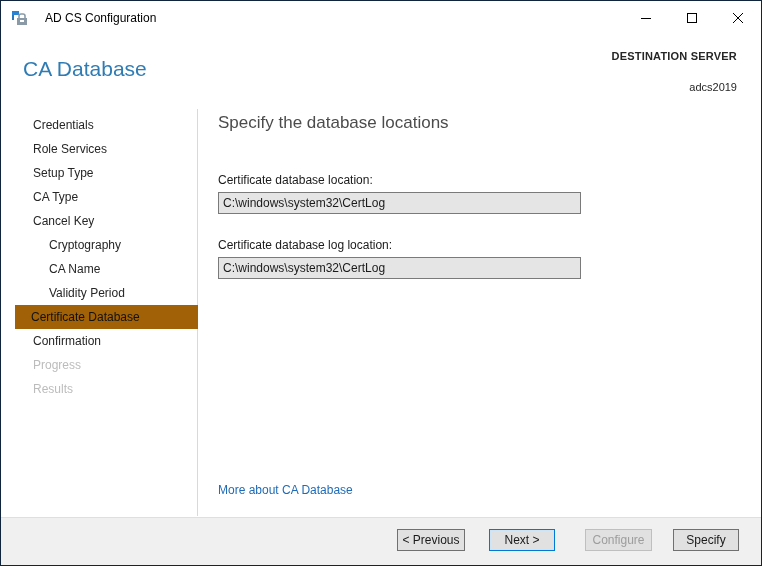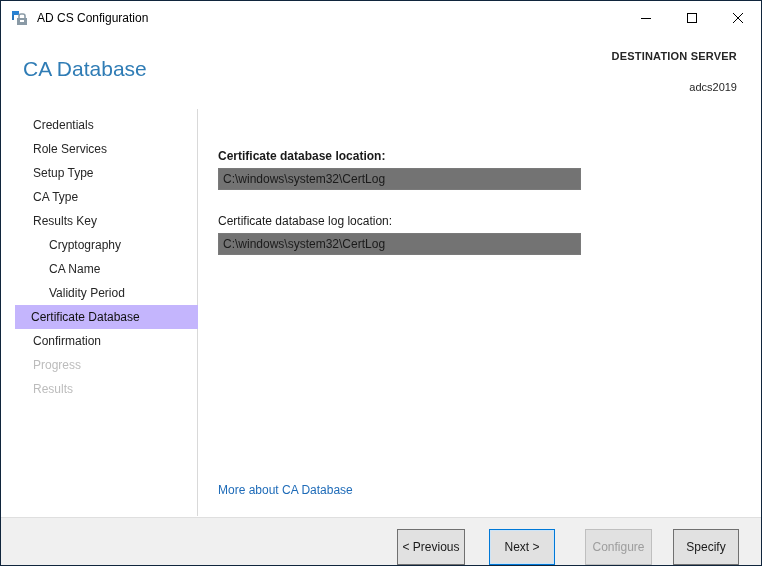--- a/index.html
+++ b/index.html
@@ -10,21 +10,21 @@
     position:relative; width:762px; height:566px;
     background:#ffffff; border:1px solid #10253c; overflow:hidden;
   }
 
   
   .titlebar {
     position:absolute; top:0; left:0; right:0; height:34px;
     background:#ffffff; display:flex; align-items:center; padding-left:10px;
   }
   .app-icon { width:18px; height:16px; flex:0 0 auto; }
-  .titlebar-title { margin-left:8px; font-size:12px; color:#000000; }
+  .titlebar-title { margin-left:16px; font-size:12px; color:#000000; }
   .win-controls { margin-left:auto; display:flex; height:100%; }
   .win-btn { width:46px; height:100%; display:flex; align-items:center; justify-content:center; background:transparent; border:none; cursor:default; }
 
   
   .page-title {
     position:absolute; left:22px; top:56px;
     font-size:21px; color:#2f7cb5; font-weight:normal;
   }
   .dest-block { position:absolute; right:24px; top:49px; text-align:right; }
   .dest-label { font-size:11px; font-weight:bold; color:#262626; letter-spacing:0.2px; }
@@ -35,48 +35,48 @@
     position:absolute; left:0; top:108px; width:197px; bottom:49px;
     border-right:1px solid #d9d9d9; background:#ffffff; padding-top:4px;
   }
   .nav-item {
     height:24px; line-height:24px; font-size:12px; color:#262626;
     padding-left:32px; white-space:nowrap; cursor:default;
   }
   .nav-item.indent { padding-left:48px; }
   .nav-item.disabled { color:#bcbcbc; }
   .nav-item.selected {
-    background:#c4b5fd; color:#111111;
+    background:#a16207; color:#111111;
     margin-left:14px; width:183px; padding-left:16px;
   }
 
   
   .content { position:absolute; left:217px; top:108px; right:24px; }
   .content-heading { font-size:17px; font-weight:normal; color:#4c4c4c; margin-top:4px; }
   .field-label { font-size:12px; color:#1a1a1a; }
-  .field-label.first { margin-top:40px;font-weight:bold; }
+  .field-label.first { margin-top:40px; }
   .field-label.second { margin-top:24px; }
   .text-input {
     display:block; margin-top:5px; width:363px; height:22px;
-    border:1px solid #7a7a7a; background:#737373;
+    border:1px solid #7a7a7a; background:#e5e5e5;
     font-family:"Liberation Sans", sans-serif; font-size:12px; color:#1a1a1a;
     padding:1px 4px;
   }
   .more-link {
     position:absolute; left:217px; top:482px;
     font-size:12px; color:#1e6bb8; text-decoration:none; cursor:pointer;
   }
 
   
   .footer {
     position:absolute; left:0; right:0; bottom:0; height:48px;
     background:#f0f0f0; border-top:1px solid #dfdfdf;
   }
   .btn {
-    position:absolute; top:11px; height:36px;
+    position:absolute; top:11px; height:22px;
     background:#e1e1e1; border:1px solid #707070;
     font-family:"Liberation Sans", sans-serif; font-size:12px; color:#1a1a1a;
     cursor:default;
   }
   .btn-previous  { left:396px; width:68px; }
   .btn-next      { left:488px; width:66px; border:1px solid #0078d7; box-shadow:inset 0 0 0 1px #cde4f7; }
   .btn-configure { left:584px; width:67px; border-color:#bfbfbf; color:#9d9d9d; }
   .btn-cancel    { left:672px; width:66px; }
 </style>
 </head>
@@ -116,31 +116,32 @@
   <div class="dest-block">
     <div class="dest-label">DESTINATION SERVER</div>
     <div class="dest-server">adcs2019</div>
   </div>
 
   <nav class="sidebar">
     <div class="nav-item">Credentials</div>
     <div class="nav-item">Role Services</div>
     <div class="nav-item">Setup Type</div>
     <div class="nav-item">CA Type</div>
-    <div class="nav-item">Results Key</div>
+    <div class="nav-item">Cancel Key</div>
     <div class="nav-item indent">Cryptography</div>
     <div class="nav-item indent">CA Name</div>
     <div class="nav-item indent">Validity Period</div>
     <div class="nav-item selected">Certificate Database</div>
     <div class="nav-item">Confirmation</div>
     <div class="nav-item disabled">Progress</div>
     <div class="nav-item disabled">Results</div>
   </nav>
 
   <main class="content">
+    <h2 class="content-heading">Specify the database locations</h2>
 
     <div class="field-label first">Certificate database location:</div>
     <input class="text-input" type="text" value="C:\windows\system32\CertLog" style="">
 
     <div class="field-label second">Certificate database log location:</div>
     <input class="text-input" type="text" value="C:\windows\system32\CertLog" style="">
   </main>
 
   <a class="more-link">More about CA Database</a>
 

